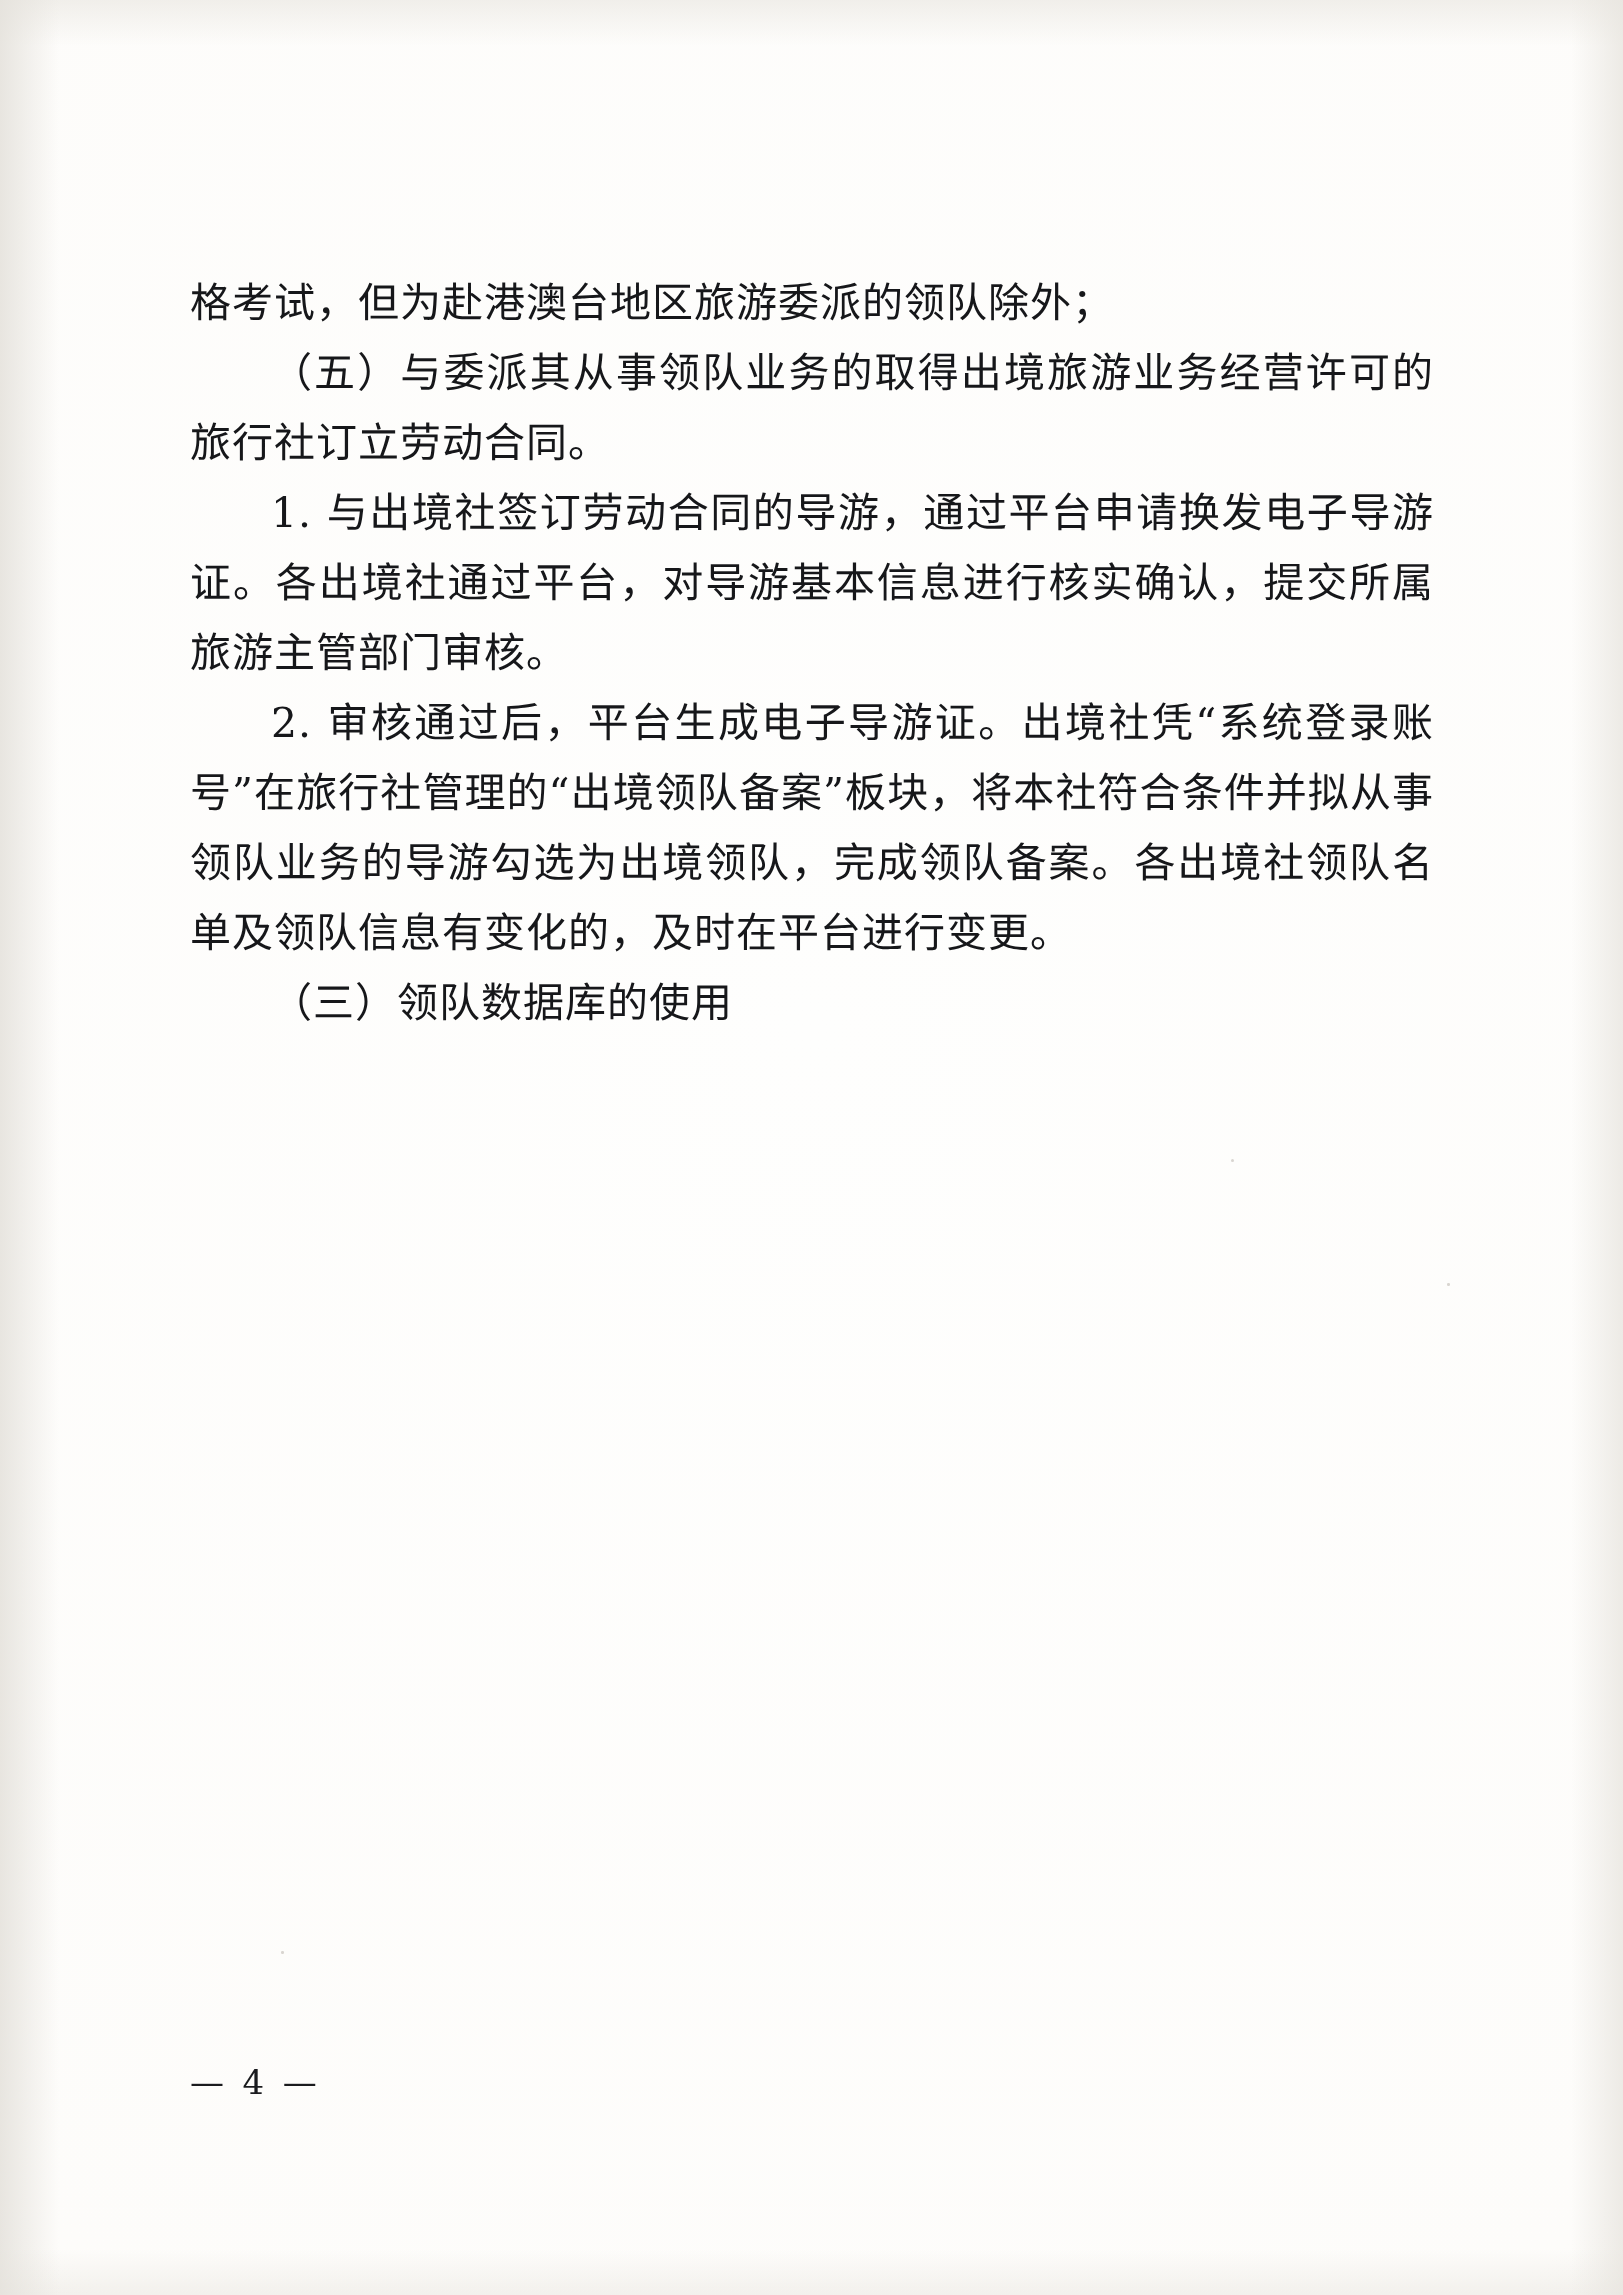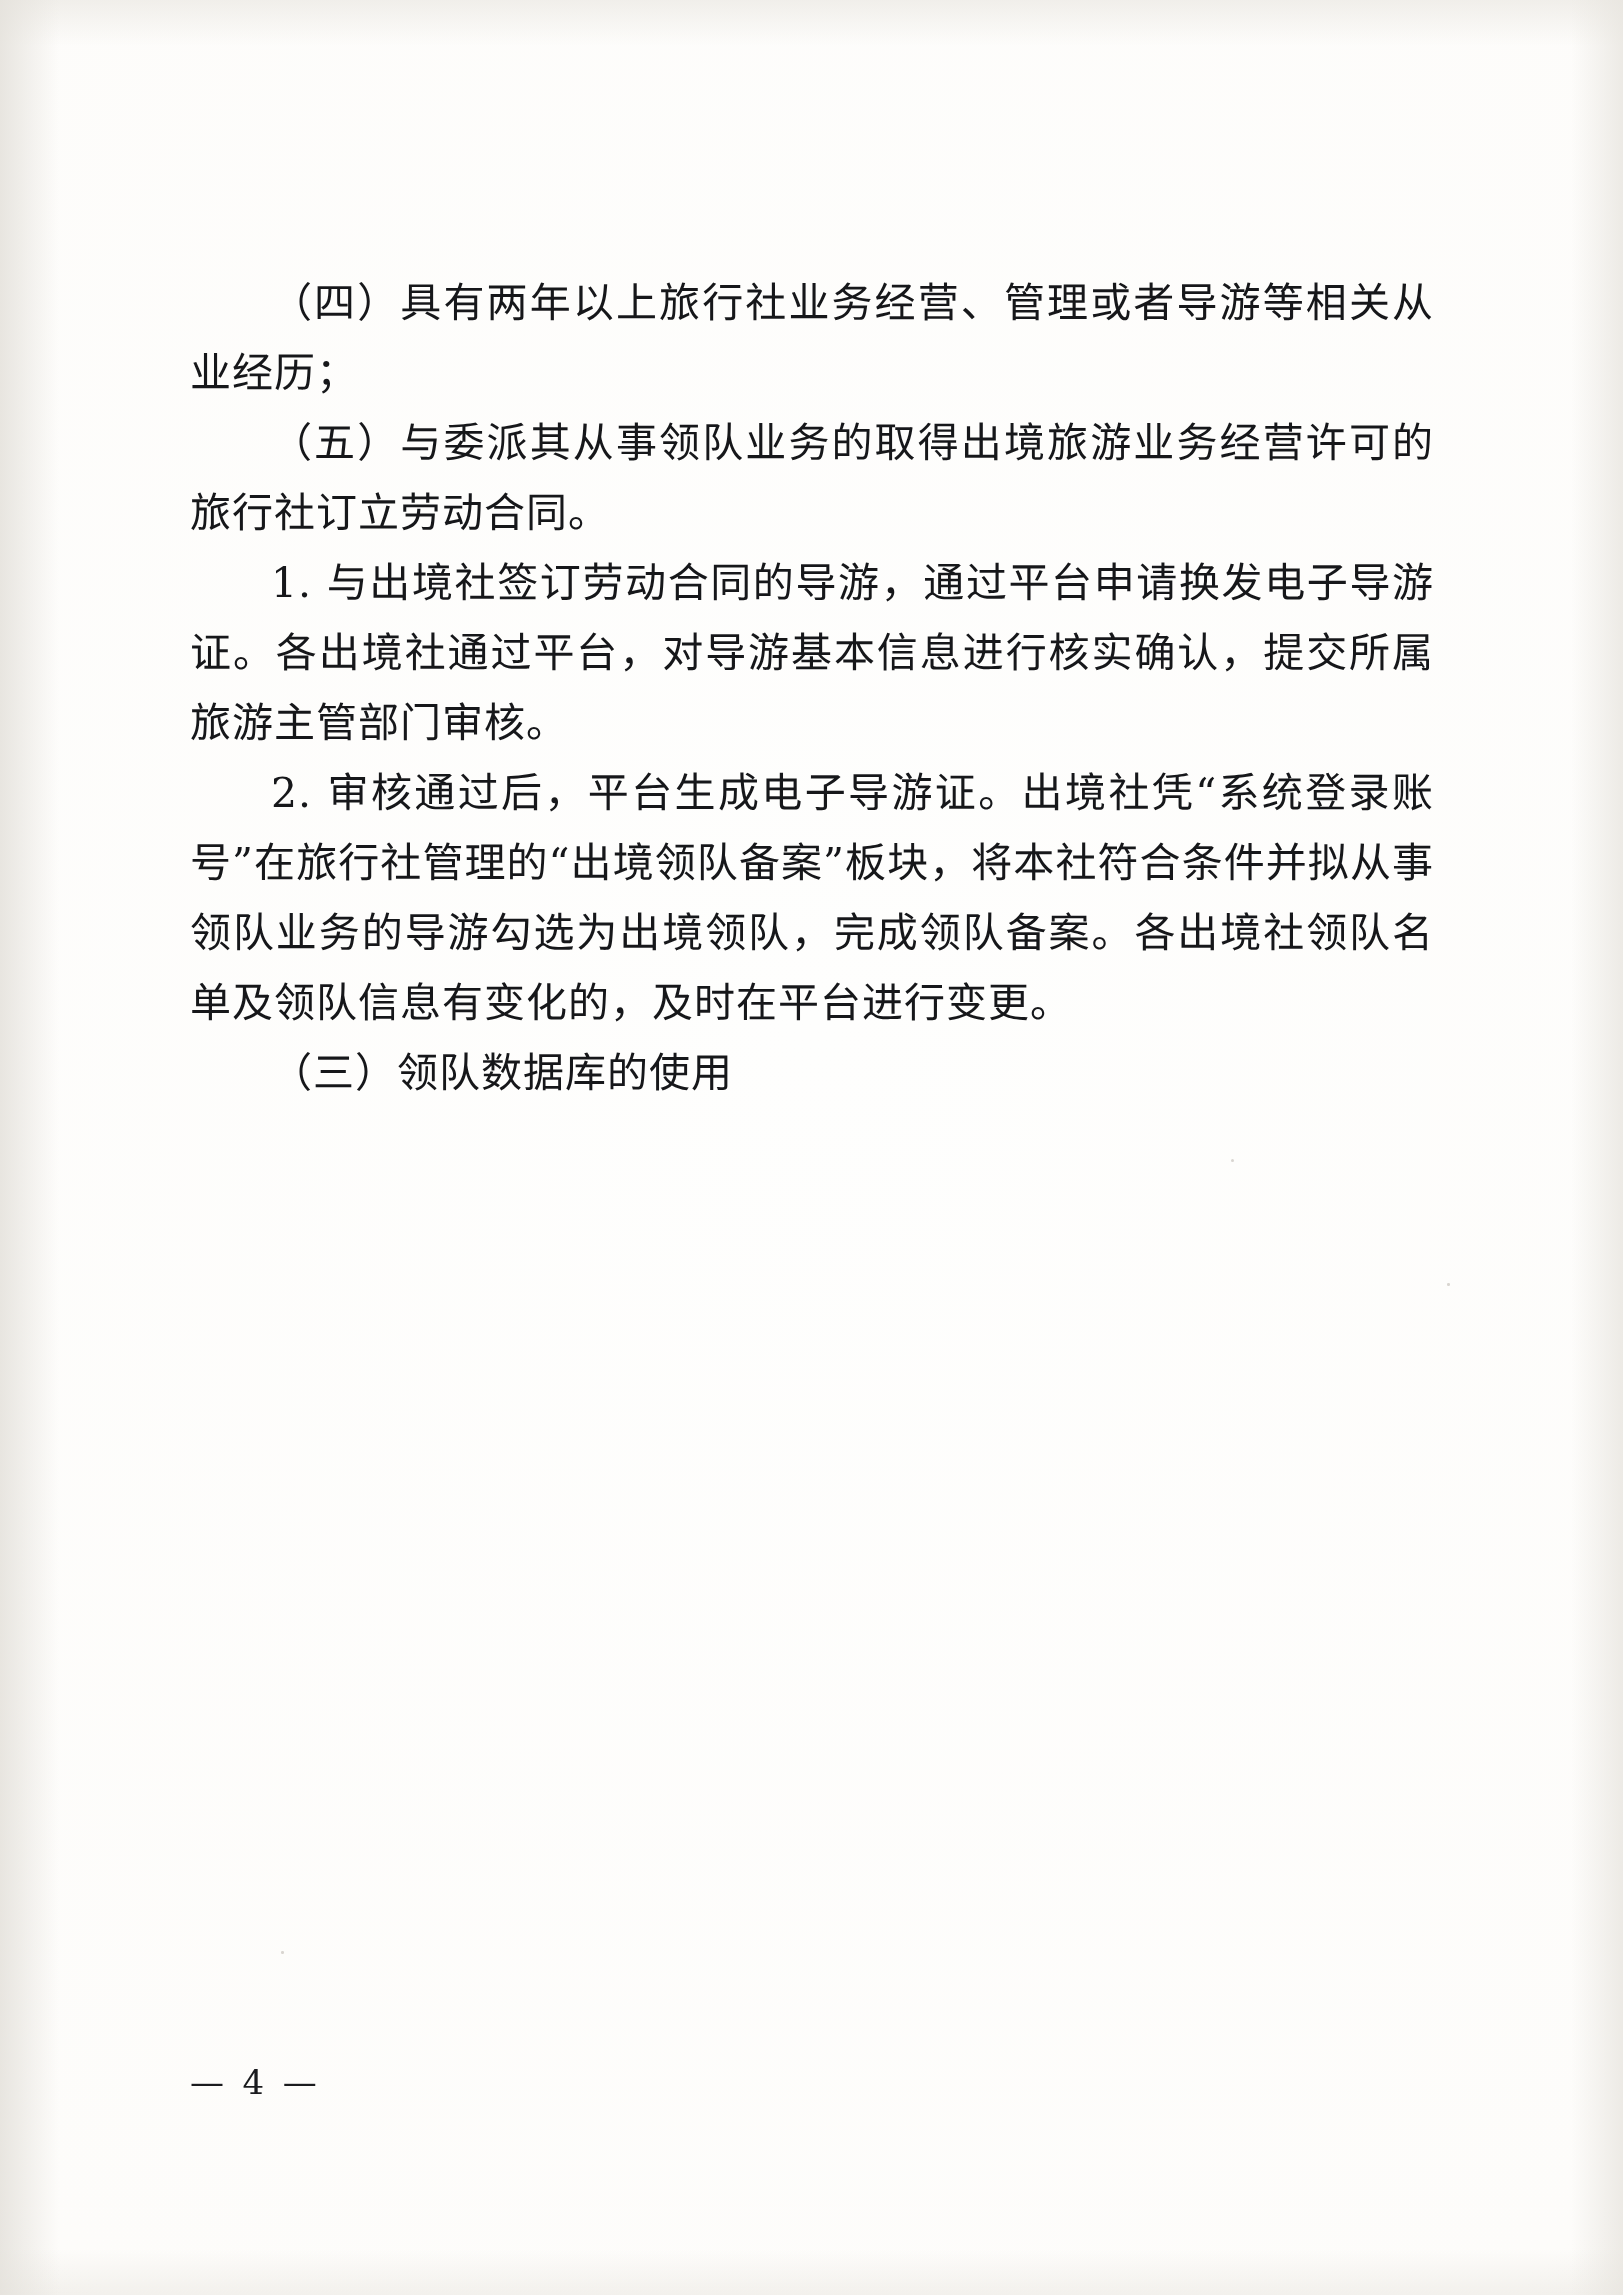--- a/index.html
+++ b/index.html
@@ -93,21 +93,21 @@
 </head>
 <body>
 
 <div class="page">
 
   <div class="speck" style="left:1231px; top:1159px; width:3.3px; height:3.3px;"></div>
   <div class="speck" style="left:1447px; top:1283px; width:2.6px; height:2.6px;"></div>
   <div class="speck" style="left:281px; top:1951px; width:2.6px; height:2.6px;"></div>
 
   <div class="page-inner">
-    <p class="para indent">（四）具有两年以上旅行社业务经营、管理或者导游等相关从业经历；</p>
+    <p class="para">格考试，但为赴港澳台地区旅游委派的领队除外；</p>
     <p class="para indent">（五）与委派其从事领队业务的取得出境旅游业务经营许可的旅行社订立劳动合同。</p>
     <p class="para indent">1. 与出境社签订劳动合同的导游，通过平台申请换发电子导游证。各出境社通过平台，对导游基本信息进行核实确认，提交所属旅游主管部门审核。</p>
     <p class="para indent">2. 审核通过后，平台生成电子导游证。出境社凭“系统登录账号”在旅行社管理的“出境领队备案”板块，将本社符合条件并拟从事领队业务的导游勾选为出境领队，完成领队备案。各出境社领队名单及领队信息有变化的，及时在平台进行变更。</p>
     <p class="para indent">（三）领队数据库的使用</p>
   </div>
 
   <div class="folio">
     <span class="folio-text">— 4 —</span>
   </div>
 

